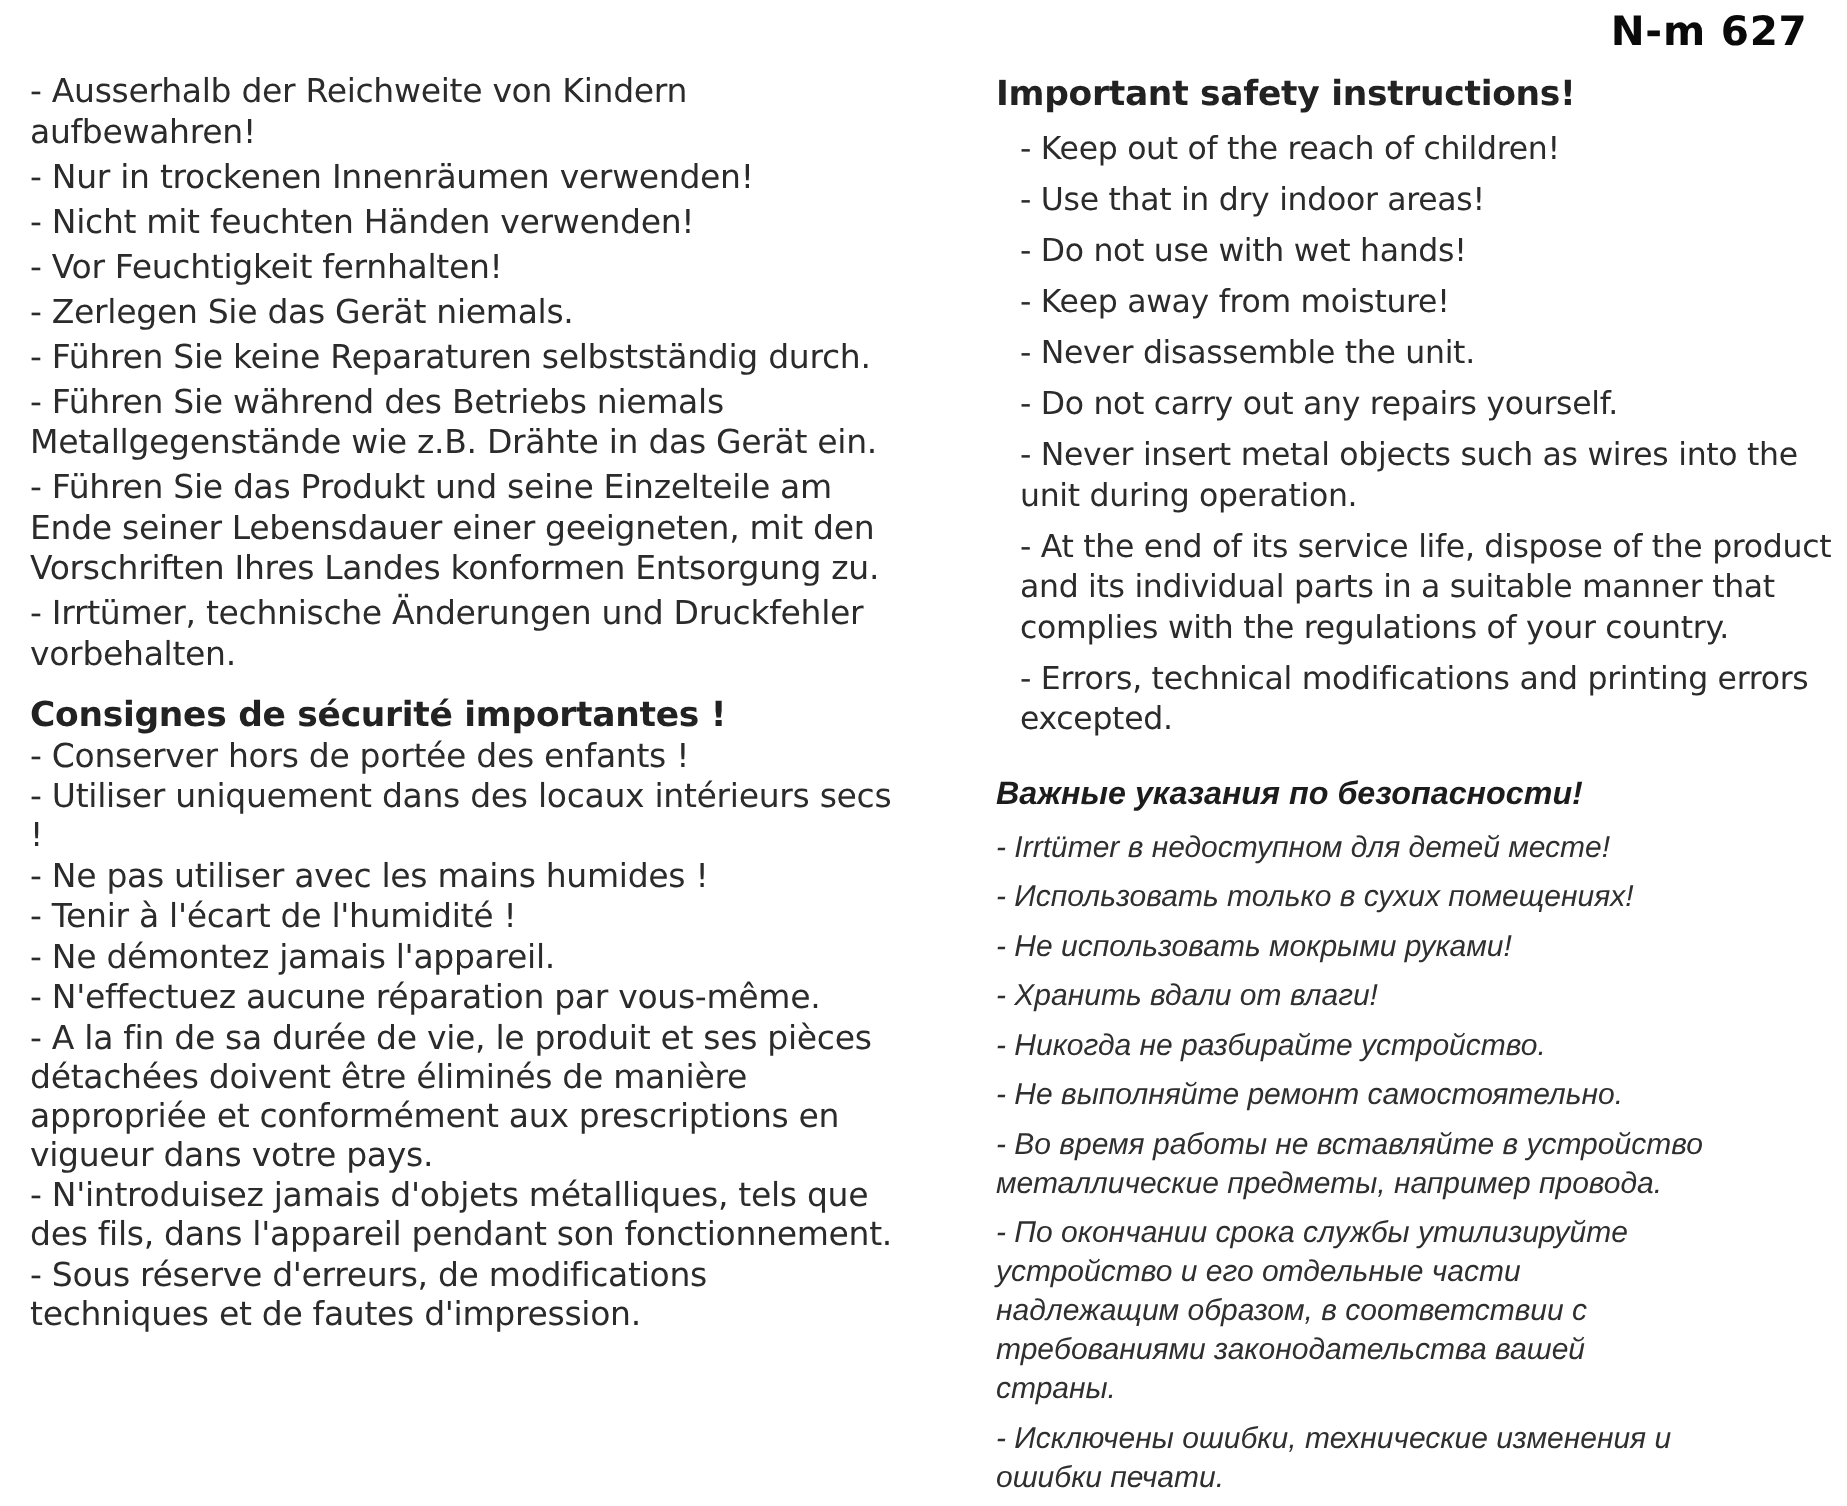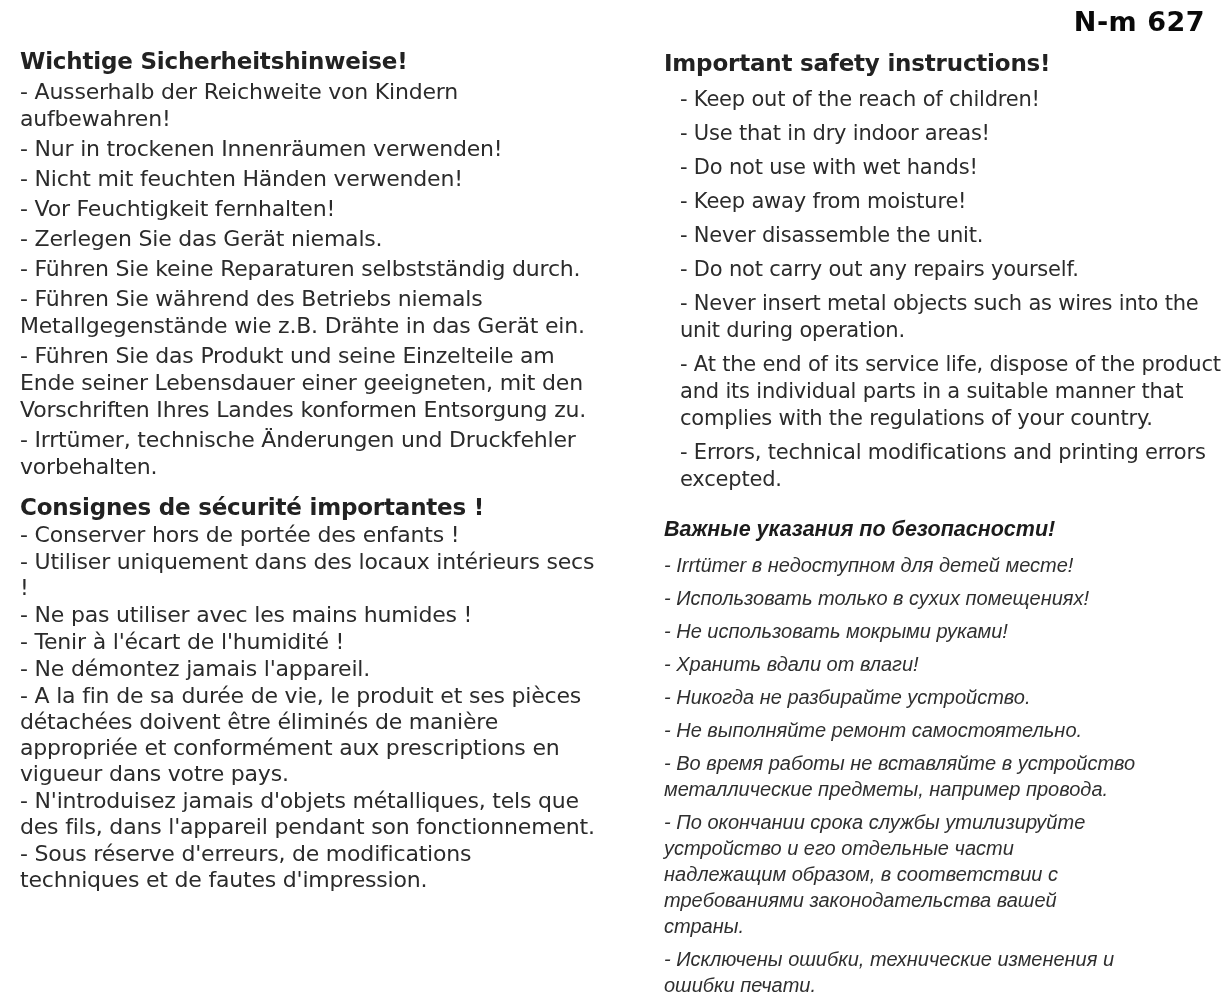--- a/index.html
+++ b/index.html
@@ -73,41 +73,41 @@
     letter-spacing: 0;
   }
 </style>
 </head>
 <body>
 
 <div class="doc-code">N-m 627</div>
 
 <div class="col col-left">
   <div class="section sec-de">
-    <p class="heading">Wichtige Sicherheitshinweise!</p>
     <div>
         <p class="item">- Ausserhalb der Reichweite von Kindern aufbewahren!</p>
         <p class="item">- Nur in trockenen Innenräumen verwenden!</p>
         <p class="item">- Nicht mit feuchten Händen verwenden!</p>
         <p class="item">- Vor Feuchtigkeit fernhalten!</p>
         <p class="item">- Zerlegen Sie das Gerät niemals.</p>
         <p class="item">- Führen Sie keine Reparaturen selbstständig durch.</p>
         <p class="item">- Führen Sie während des Betriebs niemals Metallgegenstände wie z.B. Drähte in das Gerät ein.</p>
         <p class="item">- Führen Sie das Produkt und seine Einzelteile am Ende seiner Lebensdauer einer geeigneten, mit den Vorschriften Ihres Landes konformen Entsorgung zu.</p>
         <p class="item">- Irrtümer, technische Änderungen und Druckfehler vorbehalten.</p>
       </div>
   </div>
   <div class="section sec-fr">
     <p class="heading">Consignes de sécurité importantes !</p>
     <div>
         <p class="item">- Conserver hors de portée des enfants !</p>
         <p class="item">- Utiliser uniquement dans des locaux intérieurs secs !</p>
         <p class="item">- Ne pas utiliser avec les mains humides !</p>
         <p class="item">- Tenir à l'écart de l'humidité !</p>
         <p class="item">- Ne démontez jamais l'appareil.</p>
+        <p class="item">- N'effectuez aucune réparation par vous-même.</p>
         <p class="item">- A la fin de sa durée de vie, le produit et ses pièces détachées doivent être éliminés de manière appropriée et conformément aux prescriptions en vigueur dans votre pays.</p>
         <p class="item">- N'introduisez jamais d'objets métalliques, tels que des fils, dans l'appareil pendant son fonctionnement.</p>
         <p class="item">- Sous réserve d'erreurs, de modifications techniques et de fautes d'impression.</p>
       </div>
   </div>
 </div>
 
 <div class="col col-right">
   <div class="section sec-en">
     <p class="heading">Important safety instructions!</p>

